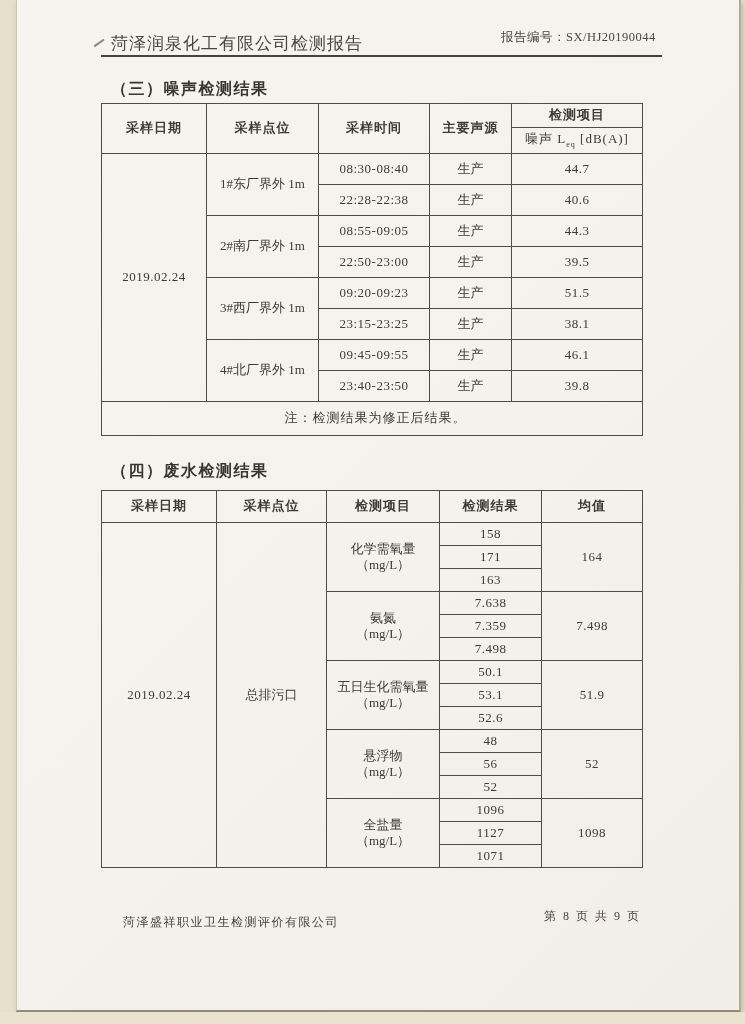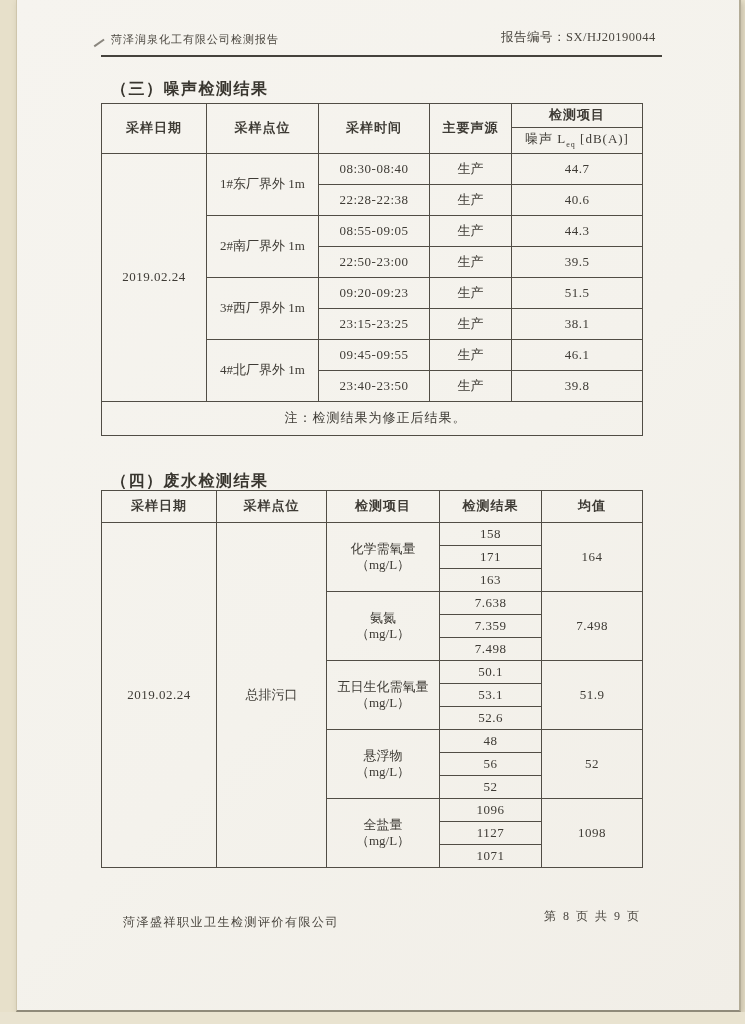--- a/index.html
+++ b/index.html
@@ -14,21 +14,21 @@
     background:linear-gradient(135deg,#f6f4ef 0%,#f4f2ec 55%,#f1eee7 100%);
     border-left:1px solid #cfc6ac;
     border-right:2px solid #b3ac97;
     border-bottom:2px solid #8f8a7a;
     box-shadow:2px 2px 6px rgba(90,80,60,.25);
   }
   .abs{position:absolute;}
   .pen-mark{
     width:12px;height:1.5px;background:#8a867e;transform:rotate(-35deg);
   }
-  .hdr-left{font-size:11px;letter-spacing:1px;color:#4a463f;}
+  .hdr-left{font-size:17px;letter-spacing:1px;color:#4a463f;}
   .hdr-right{font-size:12.5px;letter-spacing:.5px;color:#4a463f;}
   .hdr-rule{height:2px;background:#45423c;}
   .sec-title{font-size:16px;font-weight:bold;letter-spacing:1.5px;color:#39362f;}
   table{border-collapse:collapse;table-layout:fixed;}
   td,th{
     border:1.6px solid #514d45;
     text-align:center;vertical-align:middle;
     font-size:13px;color:#3e3b35;
     padding:0 2px;overflow:hidden;
     line-height:1.25;
@@ -125,21 +125,21 @@
       <td class="num">23:40-23:50</td>
       <td>生产</td>
       <td class="num">39.8</td>
     </tr>
     <tr>
       <td colspan="5" class="note-cell">注：检测结果为修正后结果。</td>
     </tr>
   </tbody>
     </table>
 
-  <div class="abs sec-title" style="left:94px;top:471px;">（四）废水检测结果</div>
+  <div class="abs sec-title" style="left:94px;top:461px;">（四）废水检测结果</div>
 
   <table class="abs ww-table" style="left:84px;top:490px;width:541px;">
     <colgroup>
       <col style="width:115px">
         <col style="width:110px">
         <col style="width:113px">
         <col style="width:102px">
         <col style="width:101px">
     </colgroup>
     <tbody>

